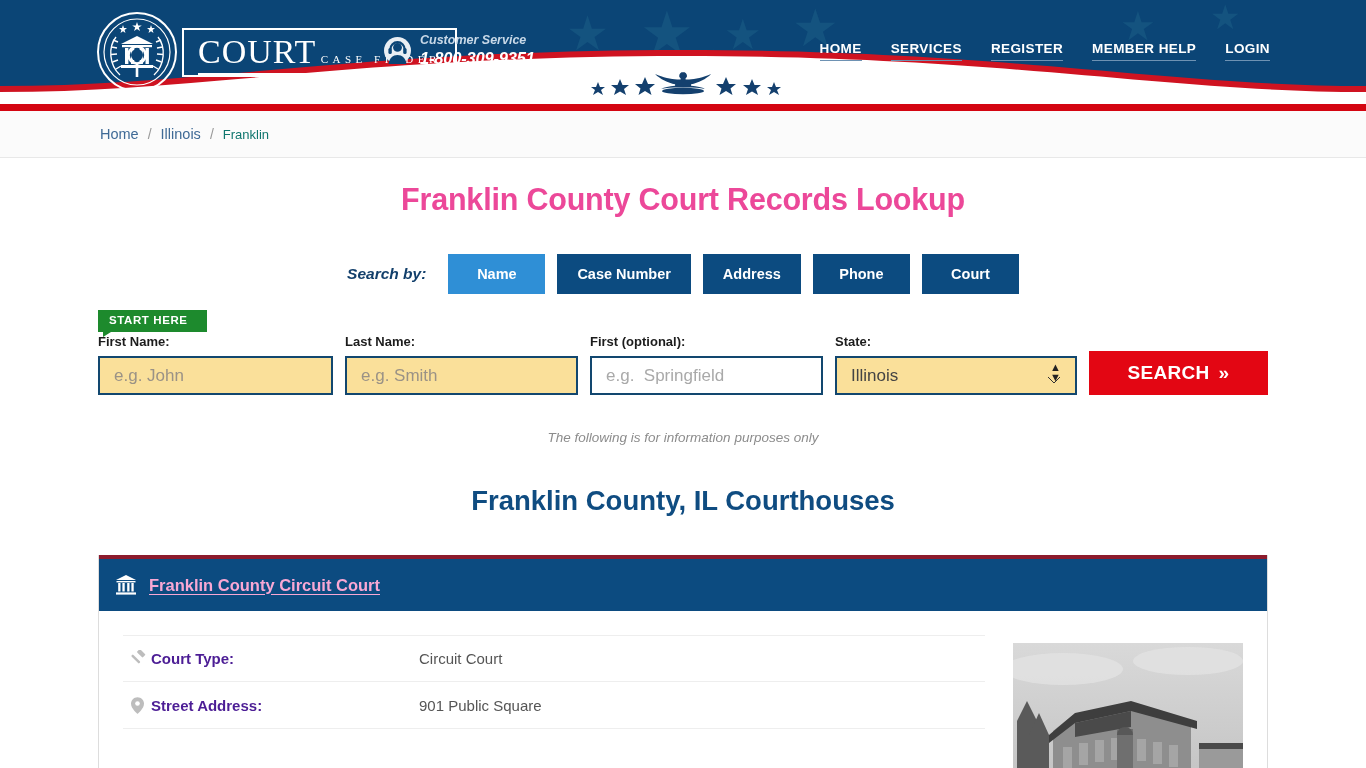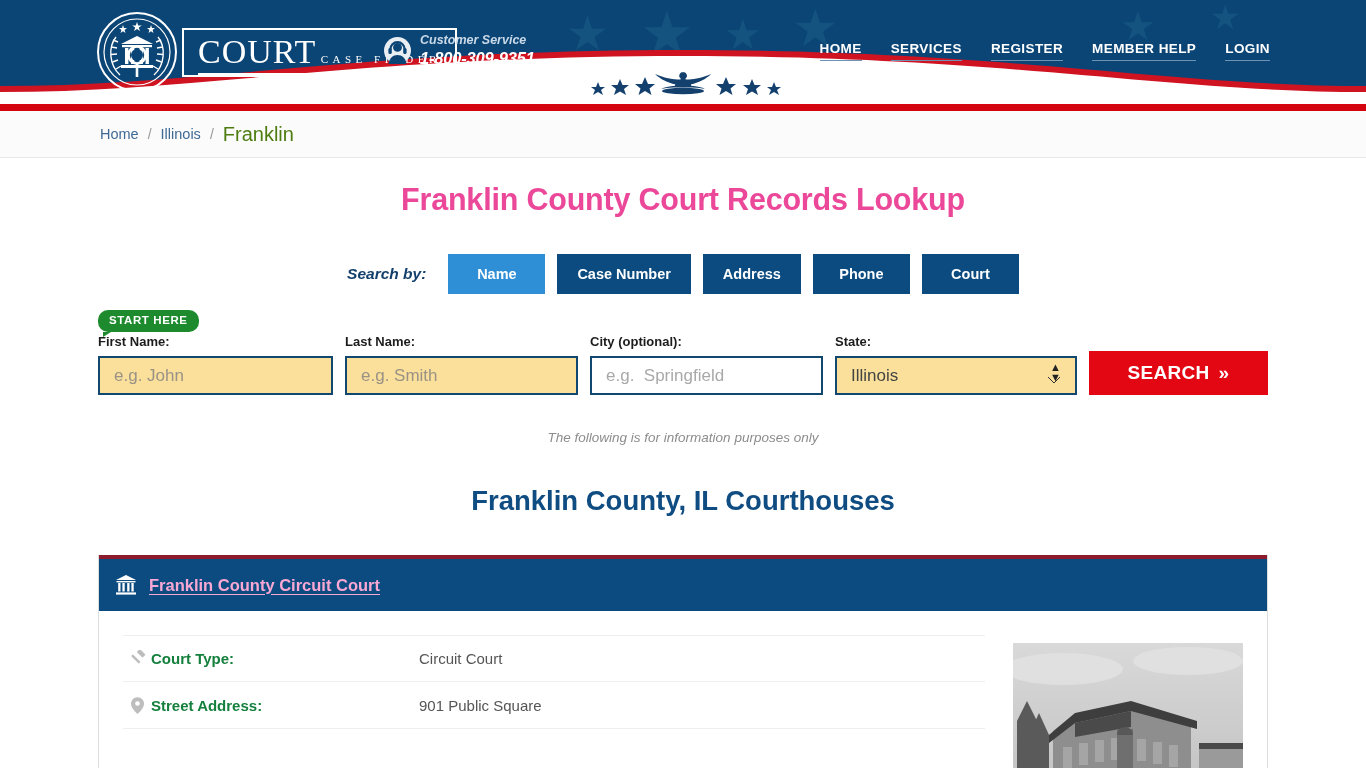--- a/index.html
+++ b/index.html
@@ -118,21 +118,21 @@
     display: flex;
     align-items: center;
     padding-left: 100px;
   }
   .crumb-bar a {
     color: #3f6a96;
     font-size: 14.5px;
     text-decoration: none;
   }
   .crumb-sep { color: #999; font-size: 14px; margin: 0 9px; }
-  .crumb-cur { color: #4d7c0f; font-size: 20px; }
+  .crumb-cur { color: #0f766e; font-size: 13px; }
 
   
   .main { width: 1366px; position: relative; }
   .page-title {
     text-align: center;
     color: #ec4899;
     font-size: 30.5px;
     font-weight: bold;
     letter-spacing: -0.2px;
     margin-top: 24px;
@@ -179,23 +179,22 @@
     padding: 0 98px;
   }
   .start-here {
     position: absolute;
     left: 98px; top: 0;
     background: #1d8a2d;
     color: #fff;
     font-size: 11.5px;
     font-weight: bold;
     letter-spacing: 0.6px;
-    padding: 5px 11px 5px 11px;
+    padding: 5px 19px 5px 11px;
     line-height: 1;
-    border-radius: 10px;
   }
   .start-here:after {
     content: "";
     position: absolute;
     left: 5px; bottom: -5px;
     width: 0; height: 0;
     border-left: 0 solid transparent;
     border-right: 8px solid transparent;
     border-top: 5px solid #1d8a2d;
   }
@@ -324,21 +323,21 @@
     width: 28px;
     flex: 0 0 28px;
     display: flex;
     align-items: center;
     justify-content: center;
     color: #bdbdbd;
   }
   .drow-label {
     width: 268px;
     flex: 0 0 268px;
-    color: #15803d;
+    color: #4c1d95;
     font-size: 15px;
     font-weight: bold;
   }
   .drow-value {
     color: #555;
     font-size: 15px;
   }
   .photo-wrap { flex: 0 0 230px; padding-top: 8px; }
   .photo {
     width: 230px;
@@ -479,21 +478,21 @@
         <label class="field-label">First Name:</label>
         <input type="text" placeholder="e.g. John" style="">
       </div>
 
       <div class="field f-last">
         <label class="field-label">Last Name:</label>
         <input type="text" placeholder="e.g. Smith" style="">
       </div>
 
       <div class="field f-city city">
-        <label class="field-label">City (optional):</label>
+        <label class="field-label">First (optional):</label>
         <input type="text" placeholder="e.g.  Springfield" style="">
       </div>
 
       <div class="field f-state">
         <label class="field-label">State:</label>
         <select>
           <option>Illinois</option>
         </select>
         <span class="sel-arrows">▲<br>▼</span>
       </div>

